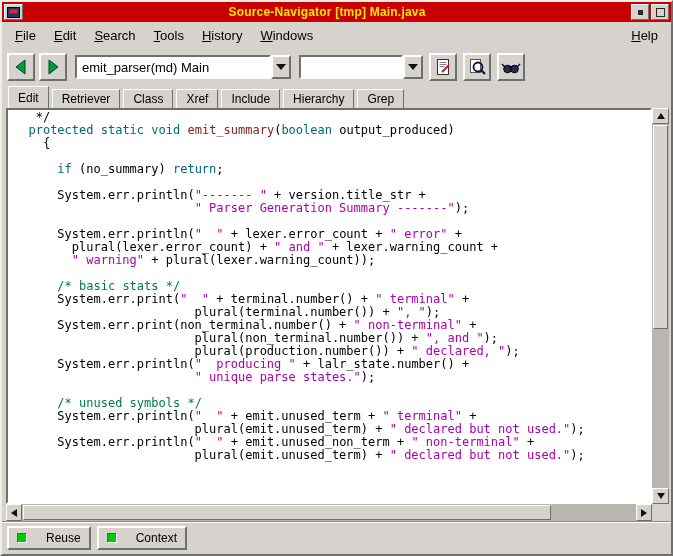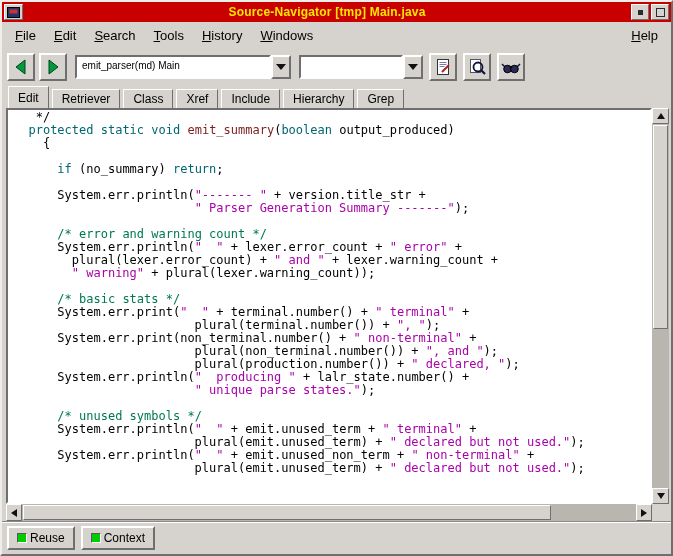--- a/index.html
+++ b/index.html
@@ -32,21 +32,21 @@
   .menu-item{ padding:5px 9px; font-size:13px; color:#000; white-space:nowrap; }
   .menu-item.help{ margin-left:auto; }
   .ul{ text-decoration:underline; }
   
   .toolbar{ flex:0 0 38px; display:flex; align-items:center; padding:3px 5px; gap:4px; }
   button{ font:inherit; color:#000; background:#d6d3ce; padding:0; cursor:default; }
   .nav-btn{ width:28px; height:28px; border:2px solid; border-color:#fff #6f6f6f #6f6f6f #fff; display:grid; place-items:center; }
   .nav-svg polygon{ fill:var(--nav-arrow); stroke:#00451a; stroke-width:1; }
   .combo{ display:flex; margin-left:4px; }
   .combo-entry{ height:24px; width:196px; background:#fff; border:2px solid; border-color:#6f6f6f #fff #fff #6f6f6f;
-    font-size:10px; padding:3px 5px; white-space:nowrap; overflow:hidden; }
+    font-size:13px; padding:3px 5px; white-space:nowrap; overflow:hidden; }
   .combo.small .combo-entry{ width:104px; }
   .combo-btn{ width:20px; height:24px; border:2px solid; border-color:#fff #6f6f6f #6f6f6f #fff; display:grid; place-items:center; }
   .darr{ width:0; height:0; border-left:5px solid transparent; border-right:5px solid transparent; border-top:6px solid #111; display:block; }
   .icon-btn{ width:28px; height:28px; border:2px solid; border-color:#fff #6f6f6f #6f6f6f #fff; display:grid; place-items:center; margin-left:2px; }
   
   .tabs{ flex:0 0 22px; display:flex; align-items:flex-end; padding-left:6px; gap:3px; }
   .tab{ height:19px; padding:2px 9px 3px; font-size:12px; background:#d6d3ce;
     border:1px solid; border-color:#fff #6f6f6f #6f6f6f #fff; border-bottom:none; white-space:nowrap; }
   .tab.active{ height:22px; padding-top:4px; }
   
@@ -73,21 +73,21 @@
   .corner{ flex:0 0 17px; background:#d6d3ce; }
   .tri{ width:0; height:0; display:block; }
   .tri.up{ border-left:4px solid transparent; border-right:4px solid transparent; border-bottom:6px solid #111; }
   .tri.down{ border-left:4px solid transparent; border-right:4px solid transparent; border-top:6px solid #111; }
   .tri.left{ border-top:4px solid transparent; border-bottom:4px solid transparent; border-right:6px solid #111; }
   .tri.right{ border-top:4px solid transparent; border-bottom:4px solid transparent; border-left:6px solid #111; }
   
   .statusbar{ flex:0 0 33px; border-top:1px solid #8a8a8a; box-shadow:inset 0 1px 0 #fff;
     display:flex; align-items:center; padding:4px 5px; }
   .status-toggles{ display:flex; gap:6px; }
-  .toggle{ display:flex; align-items:center; gap:3px; padding:3px 8px; font-size:12px; background:#d6d3ce;
+  .toggle{ display:flex; align-items:center; gap:19px; padding:3px 8px; font-size:12px; background:#d6d3ce;
     border:2px solid; border-color:#fff #6f6f6f #6f6f6f #fff; }
   .led{ width:10px; height:10px; background:var(--led); border:1px solid; border-color:#5a5a5a #fff #fff #5a5a5a; display:block; }
 </style>
 </head>
 <body>
 
 <div class="window">
 
   <div class="titlebar">
     <div class="tb-icon">
@@ -184,21 +184,20 @@
     <div class="code-view">
         <div class="code-line"><span class="tok-pl">   */</span></div>
         <div class="code-line"><span class="tok-pl">  </span><span class="tok-kw">protected</span><span class="tok-pl"> </span><span class="tok-kw">static</span><span class="tok-pl"> </span><span class="tok-kw">void</span><span class="tok-pl"> </span><span class="tok-fn">emit_summary</span><span class="tok-pl">(</span><span class="tok-kw">boolean</span><span class="tok-pl"> output_produced)</span></div>
         <div class="code-line"><span class="tok-pl">    {</span></div>
         <div class="code-line">&nbsp;</div>
         <div class="code-line"><span class="tok-pl">      </span><span class="tok-kw">if</span><span class="tok-pl"> (no_summary) </span><span class="tok-kw">return</span><span class="tok-pl">;</span></div>
         <div class="code-line">&nbsp;</div>
         <div class="code-line"><span class="tok-pl">      System.err.println(</span><span class="tok-str">"------- "</span><span class="tok-pl"> + version.title_str +</span></div>
         <div class="code-line"><span class="tok-pl">                         </span><span class="tok-str">" Parser Generation Summary -------"</span><span class="tok-pl">);</span></div>
         <div class="code-line">&nbsp;</div>
-        <div class="code-line"><span class="tok-pl">      </span><span class="tok-com">/* error and warning count */</span></div>
         <div class="code-line"><span class="tok-pl">      System.err.println(</span><span class="tok-str">"  "</span><span class="tok-pl"> + lexer.error_count + </span><span class="tok-str">" error"</span><span class="tok-pl"> +</span></div>
         <div class="code-line"><span class="tok-pl">        plural(lexer.error_count) + </span><span class="tok-str">" and "</span><span class="tok-pl"> + lexer.warning_count +</span></div>
         <div class="code-line"><span class="tok-pl">        </span><span class="tok-str">" warning"</span><span class="tok-pl"> + plural(lexer.warning_count));</span></div>
         <div class="code-line">&nbsp;</div>
         <div class="code-line"><span class="tok-pl">      </span><span class="tok-com">/* basic stats */</span></div>
         <div class="code-line"><span class="tok-pl">      System.err.print(</span><span class="tok-str">"  "</span><span class="tok-pl"> + terminal.number() + </span><span class="tok-str">" terminal"</span><span class="tok-pl"> +</span></div>
         <div class="code-line"><span class="tok-pl">                         plural(terminal.number()) + </span><span class="tok-str">", "</span><span class="tok-pl">);</span></div>
         <div class="code-line"><span class="tok-pl">      System.err.print(non_terminal.number() + </span><span class="tok-str">" non-terminal"</span><span class="tok-pl"> +</span></div>
         <div class="code-line"><span class="tok-pl">                         plural(non_terminal.number()) + </span><span class="tok-str">", and "</span><span class="tok-pl">);</span></div>
         <div class="code-line"><span class="tok-pl">                         plural(production.number()) + </span><span class="tok-str">" declared, "</span><span class="tok-pl">);</span></div>

